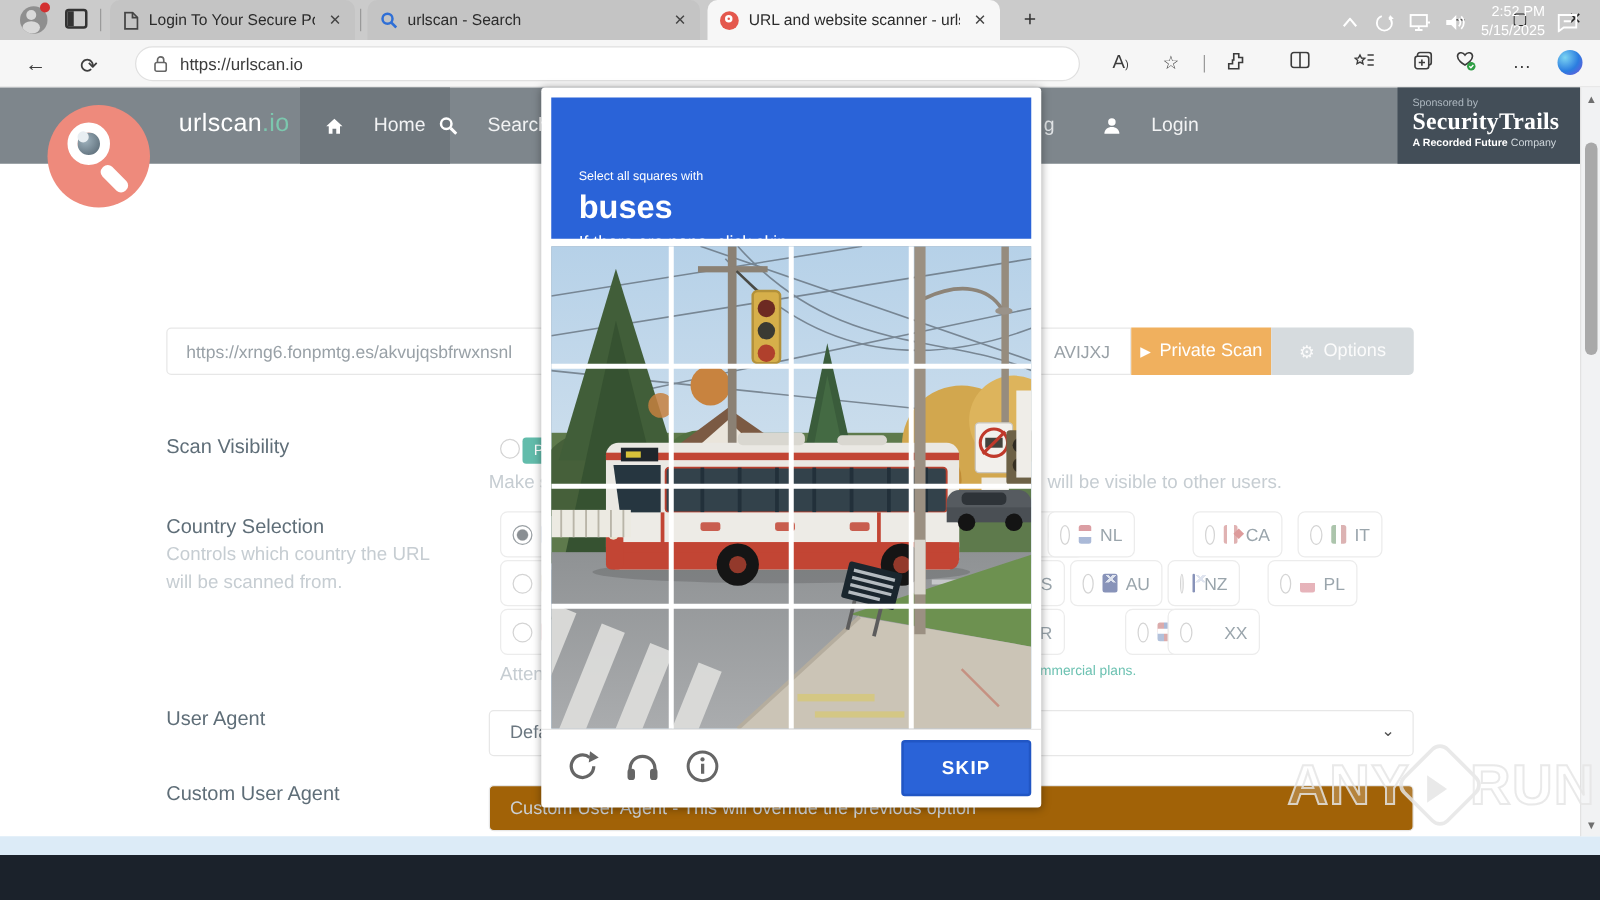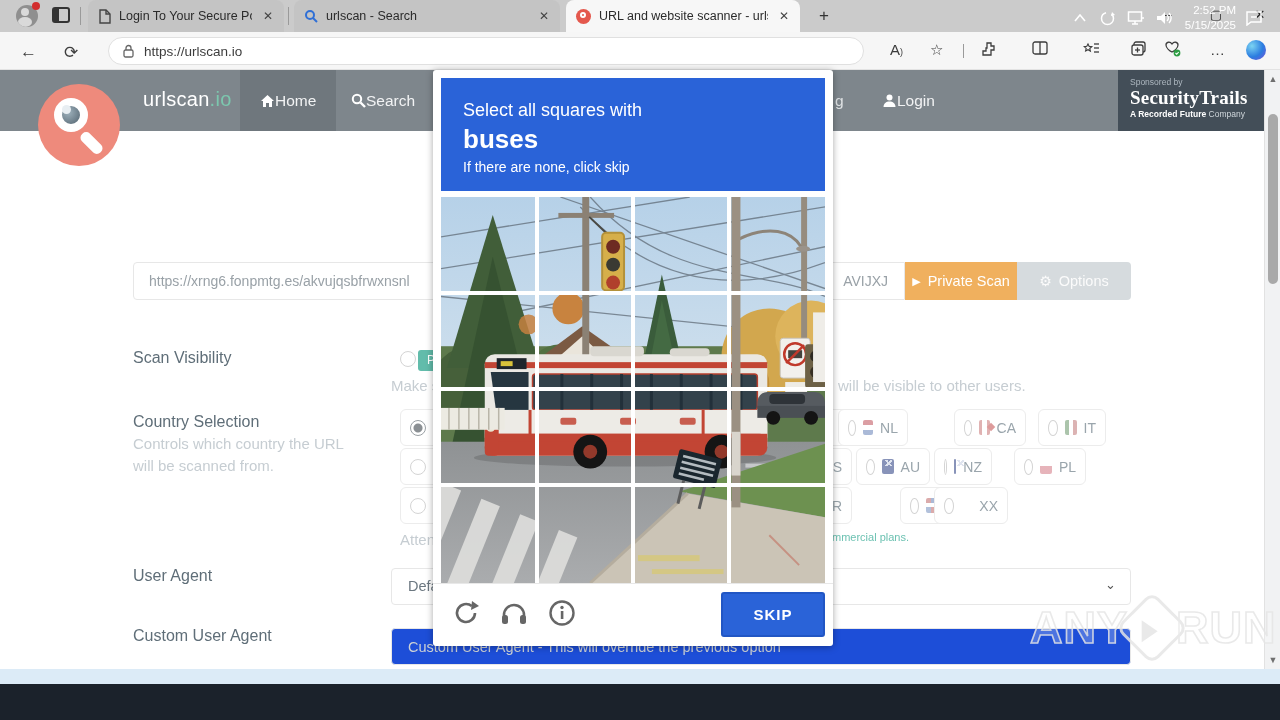--- a/index.html
+++ b/index.html
@@ -26,21 +26,21 @@
   #toolbar{left:0;top:32px;width:1280px;height:38px;background:#f6f6f6;border-bottom:1px solid #e3e3e3;}
   .nav-glyph{top:42px;font-size:17px;color:#3e3e3e;}
   .addr{left:108px;top:37px;width:756px;height:28px;background:#fff;border:1px solid #e0e0e0;border-radius:14px;display:flex;align-items:center;gap:10px;padding:0 14px;}
   .addr .url{font-size:13.5px;color:#3c3c3c;}
   .tool-ic{top:41px;font-size:15px;color:#3c3c3c;}
   .copilot{left:1246px;top:40px;width:20px;height:20px;border-radius:50%;background:radial-gradient(circle at 30% 30%,#7cd4f2,#2b7de0 55%,#7a4fd8);}
 
   
   #page{left:0;top:70px;width:1264px;height:599px;background:#fff;}
   #site-header{left:0;top:70px;width:1264px;height:61px;background:#7e868c;}
-  .navitem{top:70px;height:61px;display:flex;align-items:center;gap:0;color:#f2f3f4;font-size:15.5px;padding:0 20px;}
+  .navitem{top:70px;height:61px;display:flex;align-items:center;gap:24px;color:#f2f3f4;font-size:15.5px;padding:0 20px;}
   .brand{font-size:20px;color:#fff;font-weight:400;letter-spacing:.3px;}
   .brand i{font-style:normal;color:#7cc7ae;margin-top:24px;}
   .sponsor{left:1118px;top:70px;width:146px;height:61px;background:#434e58;color:#fff;padding:7px 10px 0 12px;}
   .sponsor .s1{font-size:8.5px;color:#aeb8c0;}
   .sponsor .s2{font-size:19px;font-weight:bold;letter-spacing:.2px;font-family:Liberation Serif, serif;}
   .sponsor .s3{font-size:8.5px;color:#cfd6db;}
   .sponsor .s3 b{color:#fff;}
   .logo{left:38px;top:84px;width:82px;height:82px;border-radius:50%;background:#ee8a7c;z-index:5;}
   .logo .ring{position:absolute;left:16px;top:14px;width:34px;height:34px;border:8px solid #fff;border-radius:50%;background:radial-gradient(circle at 35% 35%,#9fb2bd,#51626e);}
   .logo .shine{position:absolute;left:24px;top:21px;width:9px;height:9px;border-radius:50%;background:#e8eef2;}
@@ -76,33 +76,33 @@
   .f-do:before{content:"";position:absolute;left:9px;top:0;width:4px;height:15px;background:#fff;}
   .f-do:after{content:"";position:absolute;left:0;top:5px;width:22px;height:4px;background:#fff;}
   .f-frag1{background:#7d9cd0;}
   .f-frag2{background:#ddc9a2;}
   .f-frag3{background:#cf8086;}
   .f-none{background:transparent;opacity:1;}
   .plans-link{color:#6dc2b2;font-size:11px;}
   .selectbox{left:391px;top:568px;width:740px;height:37px;border:1px solid #e7e7e7;border-radius:4px;background:#fff;}
   .selectbox .val{position:absolute;left:16px;top:9px;font-size:14.5px;color:#6b7780;}
   .selectbox .chev{position:absolute;right:14px;top:8px;color:#555;font-size:13px;}
-  .inputbox{left:391px;top:628px;width:740px;height:37px;border:1px solid #e7e7e7;border-radius:4px;background:#1d4ed8;padding-left:32px;}
+  .inputbox{left:391px;top:628px;width:740px;height:37px;border:1px solid #e7e7e7;border-radius:4px;background:#a16207;padding-left:32px;}
   .inputbox .ph{position:absolute;left:16px;top:10px;font-size:14.5px;color:#ccd1d5;white-space:nowrap;}
   #page-bottom-strip{left:0;top:669px;width:1280px;height:15px;background:#dcebf7;}
 
   
   #scrollbar{left:1264px;top:70px;width:16px;height:599px;background:#f1f2f3;border-left:1px solid #e2e2e2;}
   #scrollbar .arr{position:absolute;left:0;width:16px;text-align:center;font-size:9px;color:#6f6f6f;}
   #sb-thumb{position:absolute;left:3px;top:44px;width:10px;height:170px;background:#a9a9a9;border-radius:5px;}
 
   
   #captcha{left:433px;top:70px;width:400px;height:576px;background:#fff;border-radius:3px;box-shadow:0 1px 7px rgba(0,0,0,.35);z-index:40;}
   #cap-head{position:absolute;left:8px;top:8px;width:384px;height:113px;background:#2a63d8;color:#fff;padding:22px 0 0 22px;}
-  #cap-head .l1{font-size:18px;}
+  #cap-head .l1{font-size:10px;margin-top:36px;}
   #cap-head .l2{font-size:26px;font-weight:bold;margin:3px 0 4px;}
   #cap-head .l3{font-size:14px;}
   #cap-grid{position:absolute;left:8px;top:127px;width:384px;height:386px;overflow:hidden;background:#9db4c8;}
   #cap-grid svg{position:absolute;left:0;top:0;}
   .gline{position:absolute;background:#fff;z-index:3;}
   #cap-cells{position:absolute;inset:0;z-index:4;display:grid;grid-template-columns:repeat(4,1fr);grid-template-rows:repeat(4,1fr);}
   .cap-cell{border:0;}
   #cap-foot{position:absolute;left:0px;top:513px;width:400px;height:63px;border-top:1px solid #e8e8e8;}
   .cap-ic{position:absolute;top:14px;width:30px;height:30px;color:#666;}
   #skip-btn{position:absolute;right:8px;top:8px;width:104px;height:45px;background:#2a63d8;border:2px solid #2156c4;border-radius:3px;color:#fff;font-size:15px;font-weight:bold;letter-spacing:1px;text-align:center;line-height:41px;}

